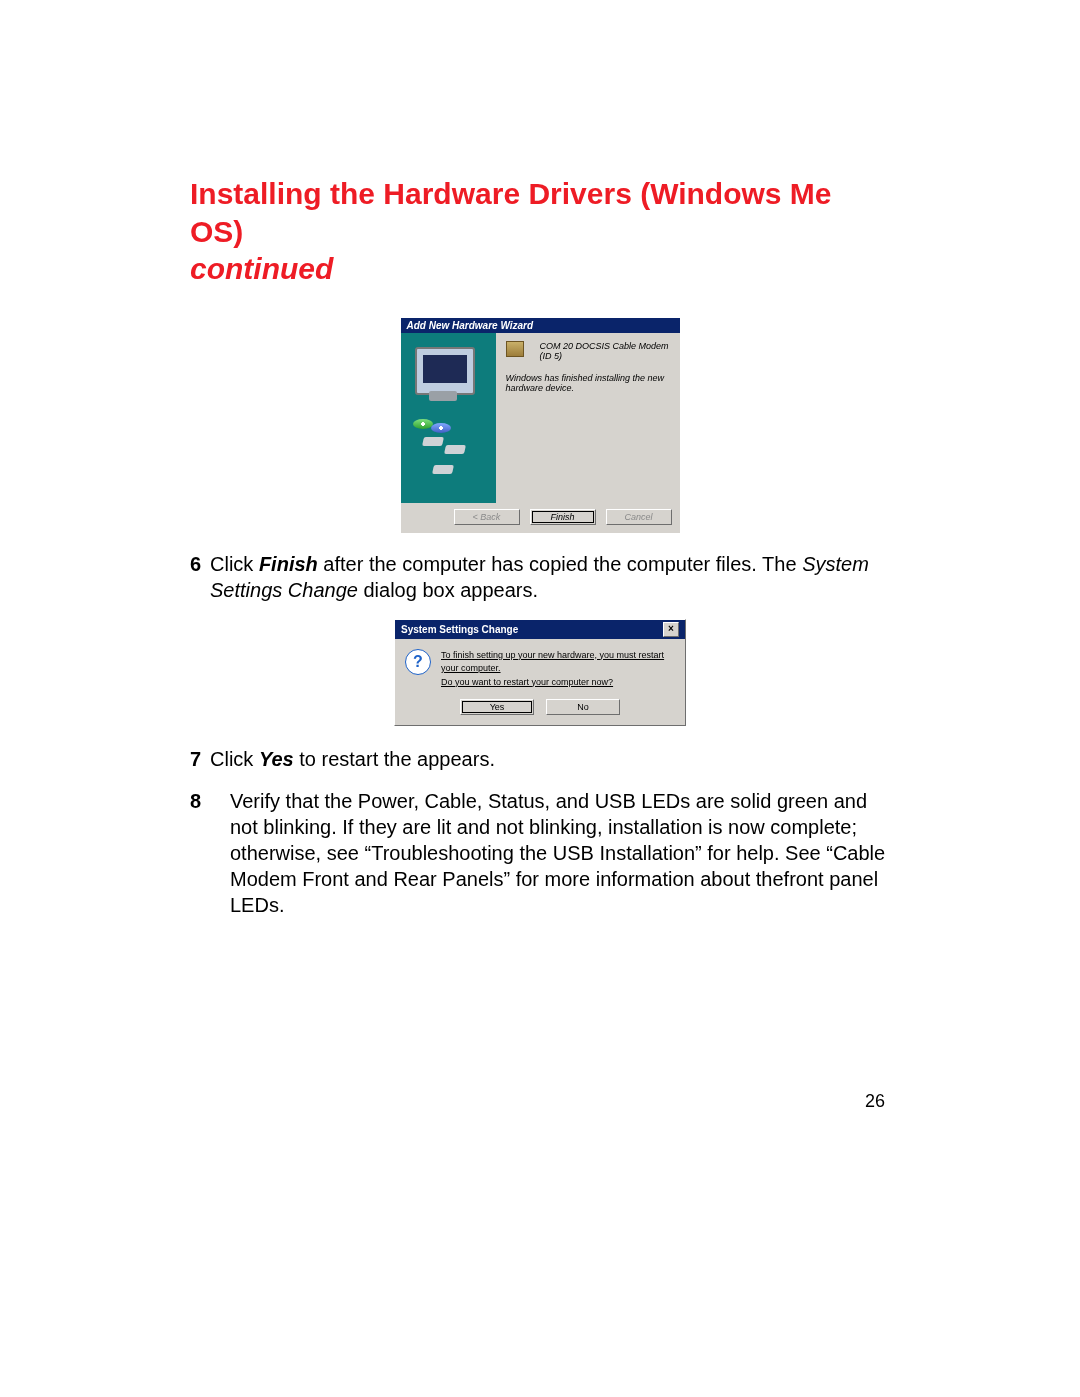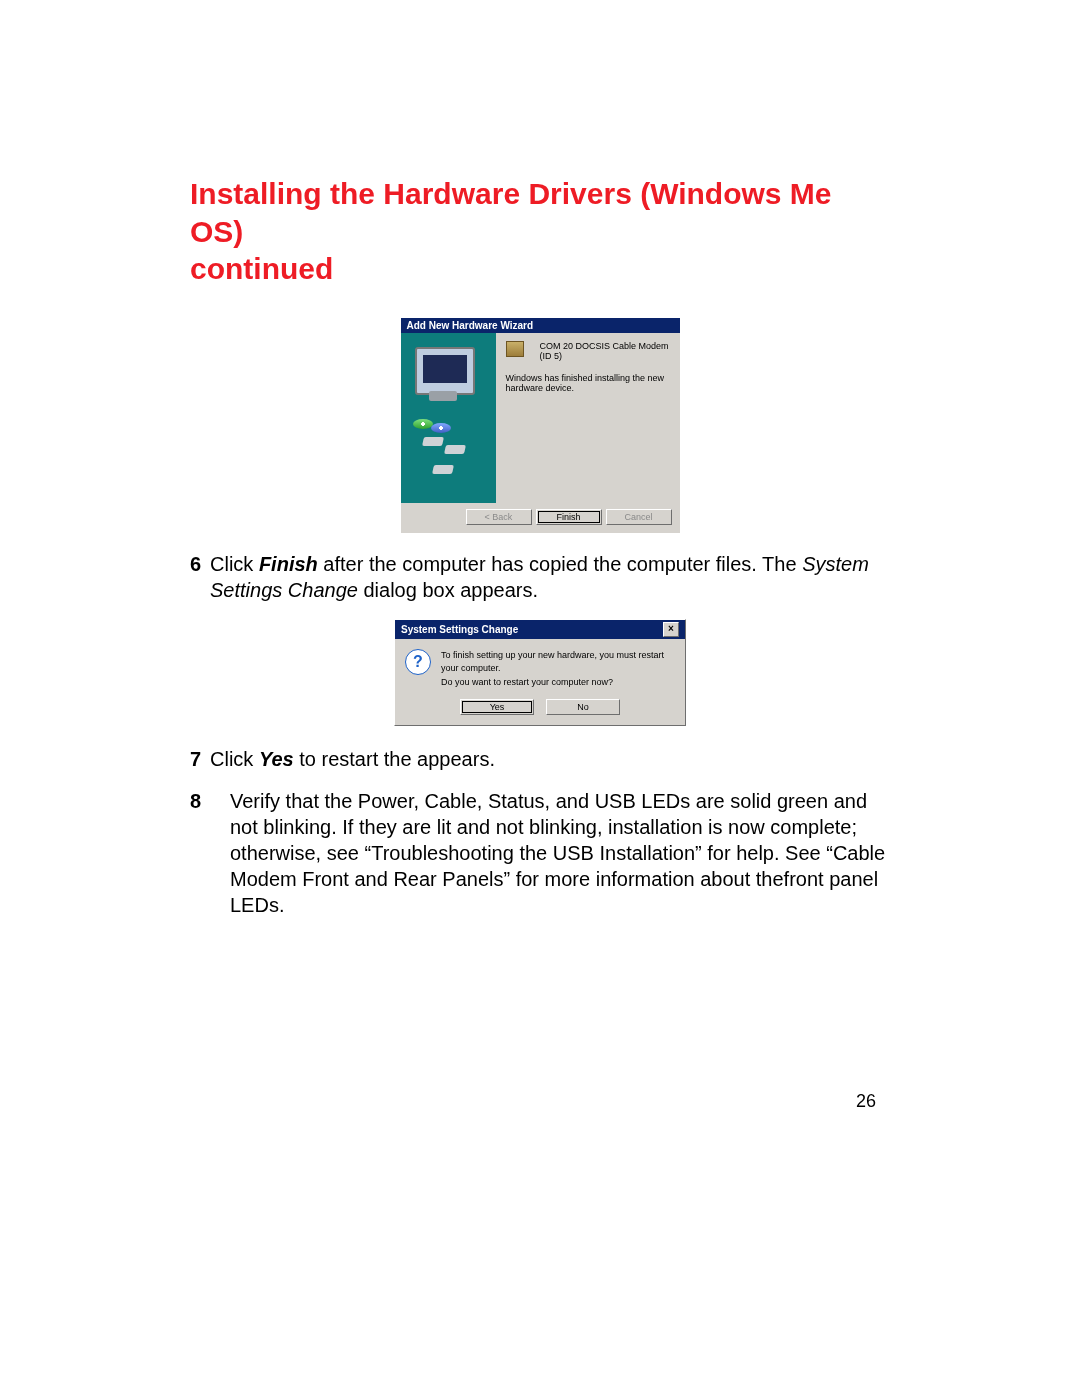--- a/index.html
+++ b/index.html
@@ -19,28 +19,30 @@
     padding: 175px 190px 0 190px;
   }
   .heading {
     color: #ee1c25;
     font-weight: bold;
     font-size: 30px;
     line-height: 1.25;
     margin-bottom: 30px;
   }
   .heading .cont {
+    font-style: italic;
   }
 
   
   .wizard {
     width: 279px;
     margin: 8px auto 18px auto;
     font-size: 9px;
     color: #000;
+    font-style: italic;
   }
   .wizard-title {
     background: #0a246a;
     color: #fff;
     font-weight: bold;
     font-size: 10px;
     padding: 2px 6px;
   }
   .wizard-body {
     background: #d6d3ce;
@@ -66,21 +68,21 @@
   }
   .dev-icon {
     width: 16px; height: 14px; flex: none;
     background: linear-gradient(#c9b069,#9d7d3a);
     border: 1px solid #6e5522;
   }
   .wizard-buttons {
     background: #d6d3ce;
     display: flex;
     justify-content: flex-end;
-    gap: 4px;
+    gap: 10px;
     padding: 6px 8px 8px 8px;
   }
   .btn {
     min-width: 52px;
     text-align: center;
     padding: 2px 6px;
     font-size: 9px;
     background: #d6d3ce;
     border-top: 1px solid #fff;
     border-left: 1px solid #fff;
@@ -163,32 +165,32 @@
     display: flex;
     gap: 10px;
   }
   .qmark {
     width: 24px; height: 24px; border-radius: 50%;
     background: #fff; border: 1px solid #1e62c8;
     color: #1e62c8; font-weight: bold; font-size: 16px;
     display: flex; align-items: center; justify-content: center;
     flex: none;
   }
-  .dlg-msg { line-height: 1.5; }
+  .dlg-msg { line-height: 1.5; text-decoration: underline; }
   .dlg-buttons {
     background: #d6d3ce;
     display: flex;
     justify-content: center;
     gap: 12px;
     padding: 6px 8px 10px 8px;
   }
 
   .page-num {
     position: absolute;
-    right: 204px;
+    right: 195px;
     bottom: 285px;
     font-size: 18px;
   }
 </style>
 </head>
 <body>
 
 <div class="page">
 
   <div class="heading">

